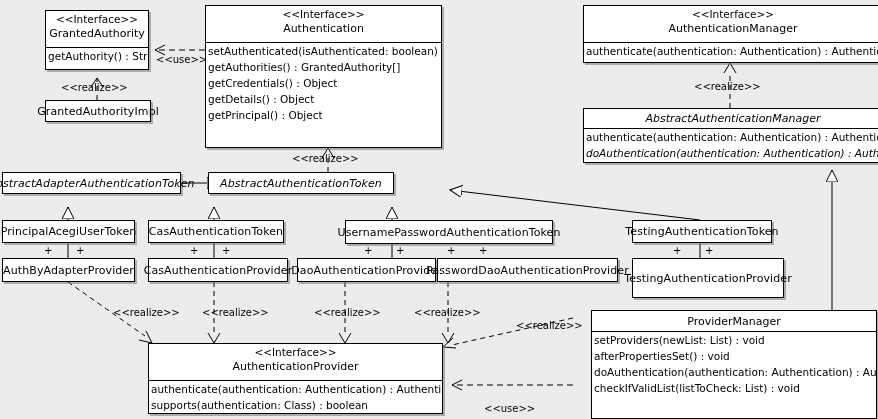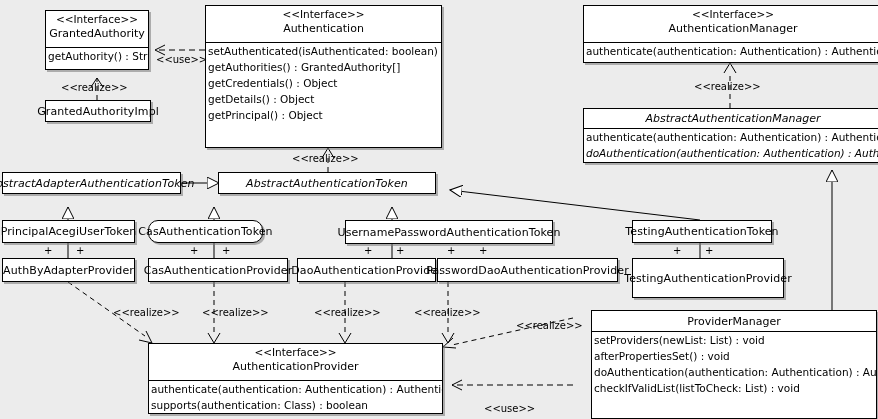--- a/index.html
+++ b/index.html
@@ -208,29 +208,29 @@
   <div class="uml-body">
     <span class="member">authenticate(authentication: Authentication) : Authentication</span>
     <span class="member abstract">doAuthentication(authentication: Authentication) : Authentication</span>
   </div>
 </div>
 
 <div class="simple-box" style="left:2px; top:172px; width:179px; height:22px;">
   <span class="cls-name abstract">AbstractAdapterAuthenticationToken</span>
 </div>
 
-<div class="simple-box" style="left:218px; top:172px; width:218px; height:22px;">
+<div class="simple-box" style="left:208px; top:172px; width:186px; height:22px;">
   <span class="cls-name abstract">AbstractAuthenticationToken</span>
 </div>
 
 <div class="simple-box" style="left:2px; top:220px; width:133px; height:23px;">
   <span class="cls-name">PrincipalAcegiUserToken</span>
 </div>
 
-<div class="simple-box" style="left:148px; top:220px; width:115px; height:23px;border-radius:10px;">
+<div class="simple-box" style="left:148px; top:220px; width:136px; height:23px;">
   <span class="cls-name">CasAuthenticationToken</span>
 </div>
 
 <div class="simple-box" style="left:345px; top:220px; width:208px; height:24px;align-items:center;">
   <span class="cls-name">UsernamePasswordAuthenticationToken</span>
 </div>
 
 <div class="simple-box" style="left:632px; top:220px; width:140px; height:23px;">
   <span class="cls-name">TestingAuthenticationToken</span>
 </div>

